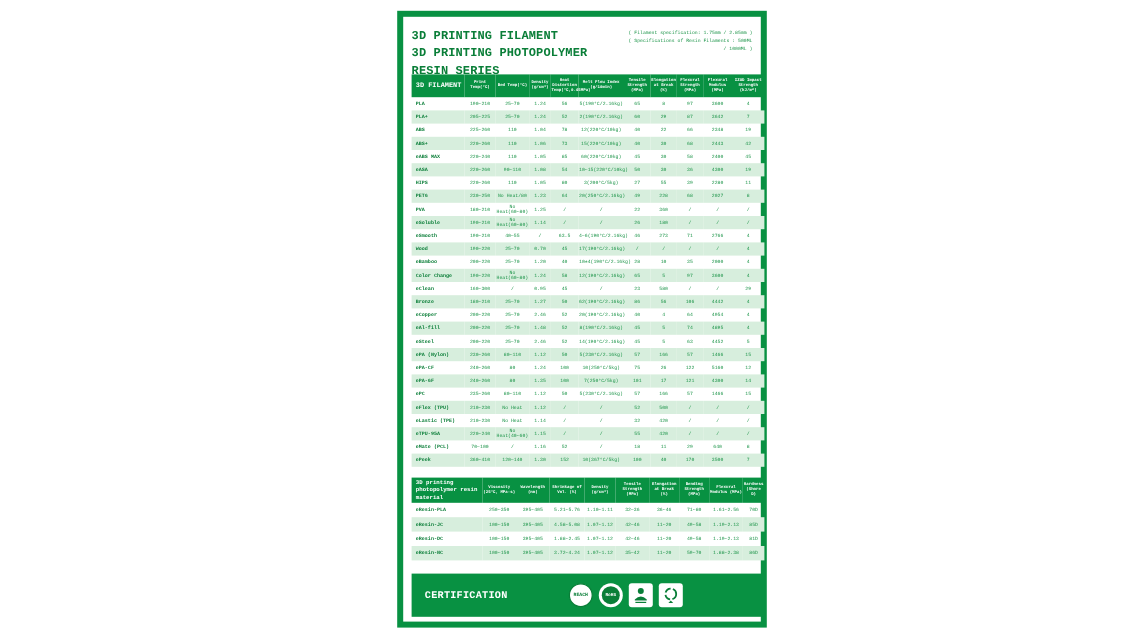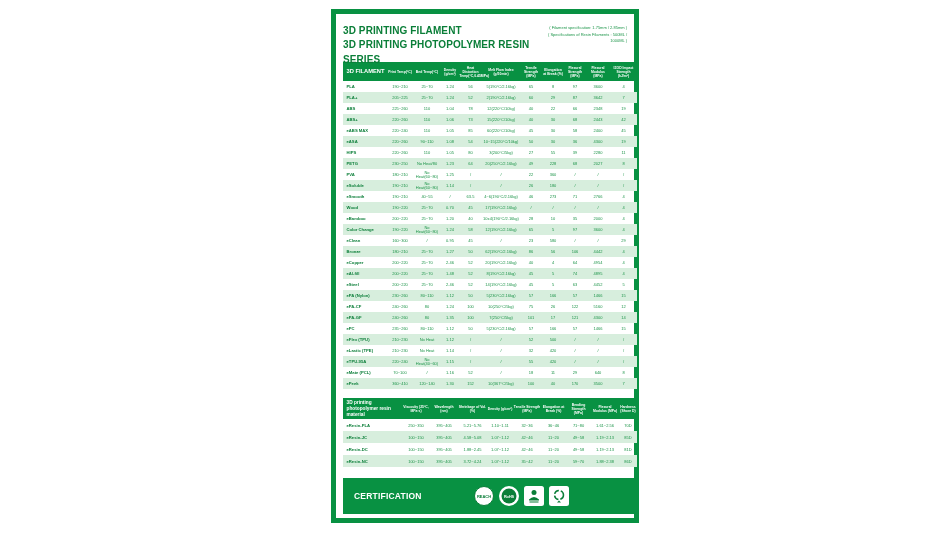--- a/index.html
+++ b/index.html
@@ -5,21 +5,21 @@
   :root{
     --green:#089142;
     --green-dark:#0a7e38;
     --stripe:#d7eedd;
     --text-green:#1b9448;
   }
   *{margin:0;padding:0;box-sizing:border-box;}
   html,body{width:950px;height:534px;background:#ffffff;overflow:hidden;}
   body{position:relative;font-family:"Liberation Sans",sans-serif;}
 
-  .stage{position:absolute;left:0;top:0;width:908px;height:534px;background:#fff;}
+  .stage{position:absolute;left:0;top:0;width:908px;height:534px;background:#fff;font-family:Liberation Mono, monospace;}
 
   
   .doc-anchor{position:absolute;left:331px;top:9px;width:308px;height:514px;}
   .doc-scale{width:616px;height:1028px;transform:scale(0.5);transform-origin:0 0;}
 
   .page{
     width:616px;height:1028px;background:#fff;
     border:10px solid var(--green);
     padding:12px 14px 0 14px;
   }

